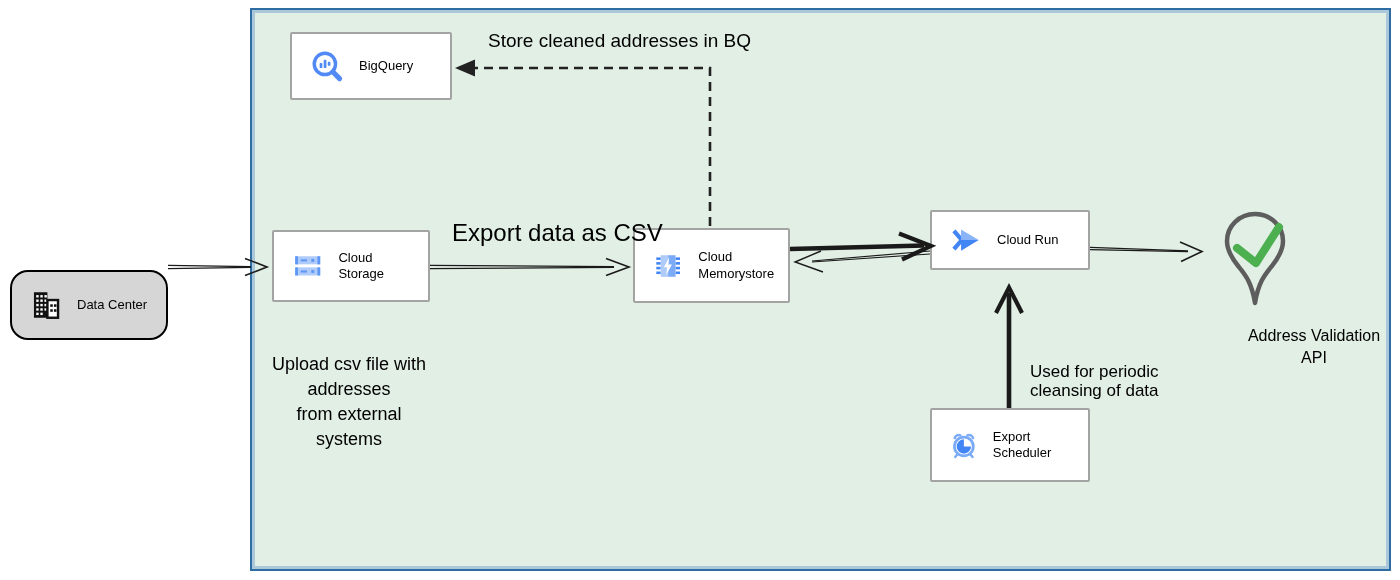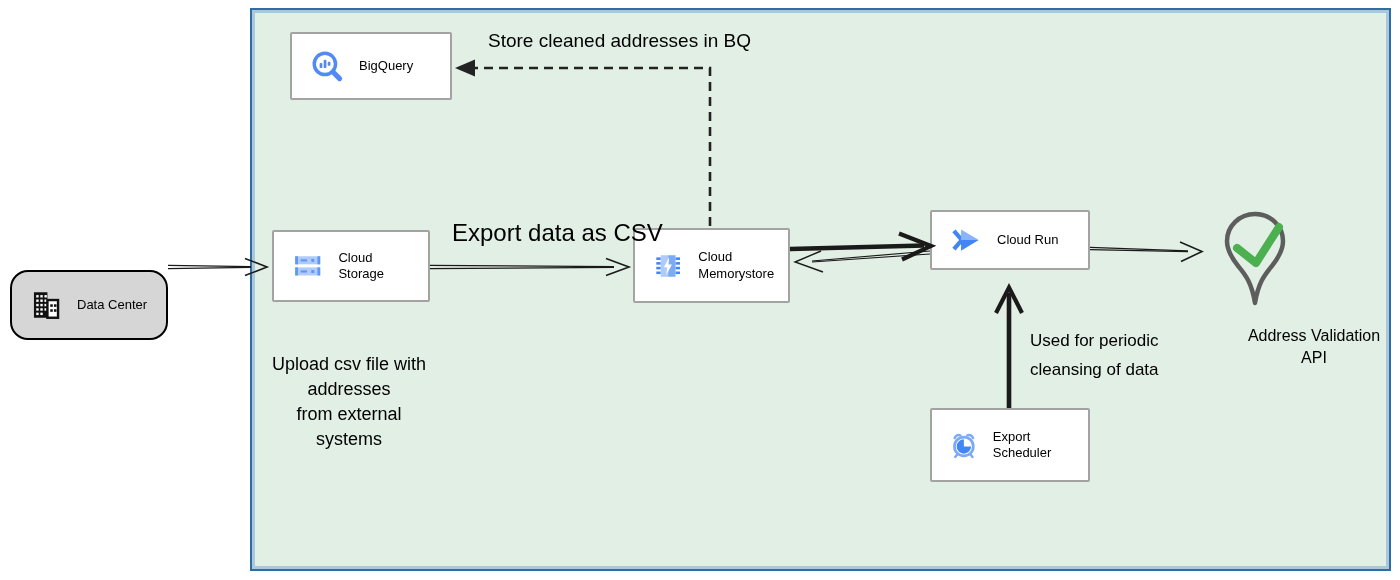--- a/index.html
+++ b/index.html
@@ -18,21 +18,21 @@
   }
   .node .label{font-size:13px;line-height:1.25;color:#000;}
   .node--dc{background:#d6d6d6;border:2px solid #000;border-radius:18px;}
   .node--ms .label{width:86px;}
 
   .note{position:absolute;white-space:pre-wrap;color:#000;z-index:3;text-align:center;}
   .note-store{left:488px;top:30px;font-size:19px;}
   .note-export{left:452px;top:219px;font-size:24px;}
   .note-upload{left:272px;top:332px;font-size:18px;line-height:25px;margin-top:20px;}
   .note-parse{left:609px;top:332px;font-size:18px;line-height:24px;}
-  .note-periodic{left:1030px;top:326px;font-size:17px;line-height:29px;}
+  .note-periodic{left:1030px;top:362px;font-size:17px;line-height:19px;}
   .note-address{left:1239px;top:325px;font-size:16px;line-height:1.35;width:150px;}
 
   .pin-wrap{position:absolute;left:1222px;top:210px;width:66px;height:98px;z-index:2;}
 
   #edges{position:absolute;left:0;top:0;width:1400px;height:580px;z-index:4;pointer-events:none;}
   .icon-svg{display:block;}
 </style>
 </head>
 <body>
 

